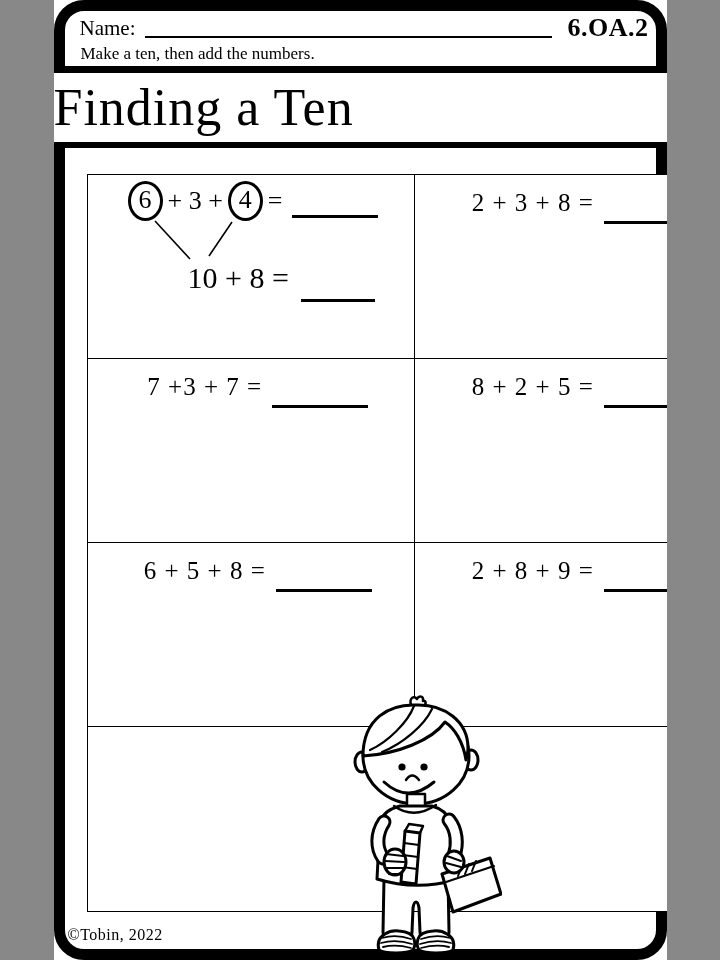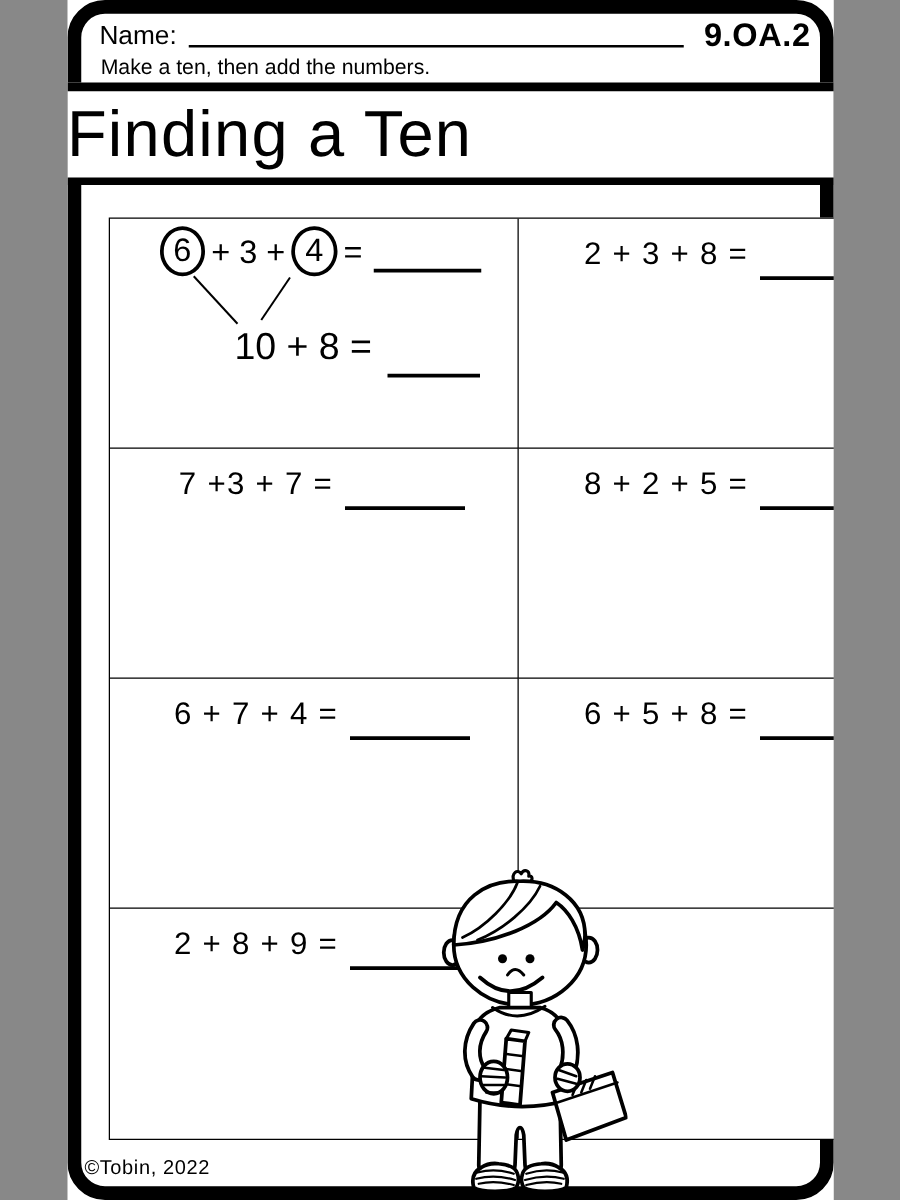--- a/index.html
+++ b/index.html
@@ -1,18 +1,18 @@
 <!DOCTYPE html>
 <html><head>
 <meta charset="utf-8">
 <style>
   html,body{margin:0;padding:0;background:#888;}
   .page{
     position:relative;width:613px;height:960px;background:#fff;
-    font-family:Liberation Sans, sans-serif;color:#000;
+    font-family:Liberation Serif, serif;color:#000;
     overflow:hidden;margin:0 auto;
   }
   .page-border{position:absolute;inset:0;border:11px solid #000;border-radius:30px;z-index:1;}
   
   .name-row{position:absolute;top:12px;left:26px;right:18px;display:flex;align-items:flex-end;z-index:2;}
   .name-label{font-size:21px;line-height:1.2;}
   .name-line{flex:1;border-bottom:2.5px solid #000;height:24px;margin:0 16px 3px 10px;}
   .standard{font-size:26px;font-weight:bold;letter-spacing:.5px;line-height:1;}
   .instruction{position:absolute;top:44px;left:27px;font-size:17px;z-index:2;}
   
@@ -45,21 +45,21 @@
 </style>
 </head>
 <body>
 
 <div class="page">
   <div class="page-border"></div>
 
   <div class="name-row">
     <span class="name-label">Name:</span>
     <span class="name-line"></span>
-    <span class="standard">9.OA.2</span>
+    <span class="standard">6.OA.2</span>
   </div>
   <div class="instruction">Make a ten, then add the numbers.</div>
 
   <div class="band">
     <div class="band-title">Finding a Ten</div>
   </div>
 
   <div class="grid">
 
     <div class="cell example-cell">
@@ -83,24 +83,20 @@
     <div class="cell">
       <span class="expr">2 + 3 + 8 =</span>
       <span class="blank"></span>
     </div>
     <div class="cell">
       <span class="expr">7 +3 + 7 =</span>
       <span class="blank"></span>
     </div>
     <div class="cell">
       <span class="expr">8 + 2 + 5 =</span>
-      <span class="blank"></span>
-    </div>
-    <div class="cell">
-      <span class="expr">6 + 7 + 4 =</span>
       <span class="blank"></span>
     </div>
     <div class="cell">
       <span class="expr">6 + 5 + 8 =</span>
       <span class="blank"></span>
     </div>
     <div class="cell">
       <span class="expr">2 + 8 + 9 =</span>
       <span class="blank"></span>
     </div>

